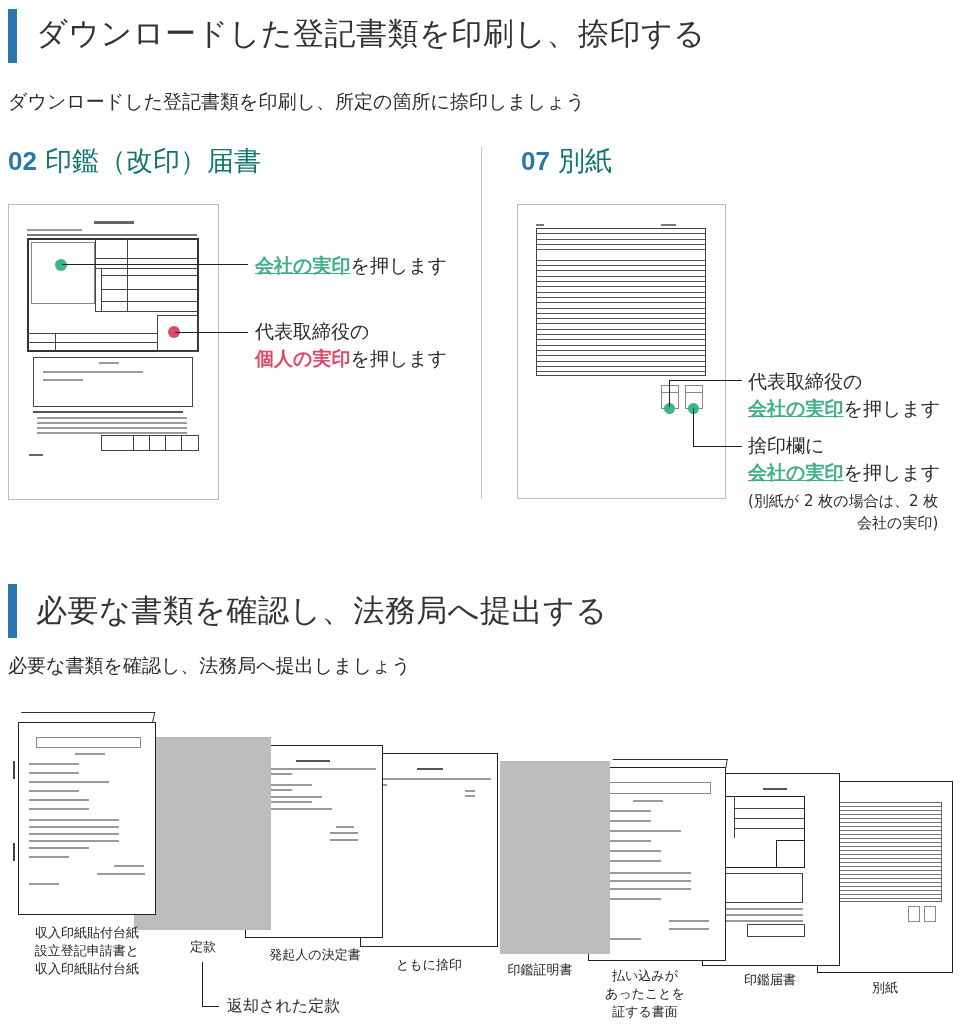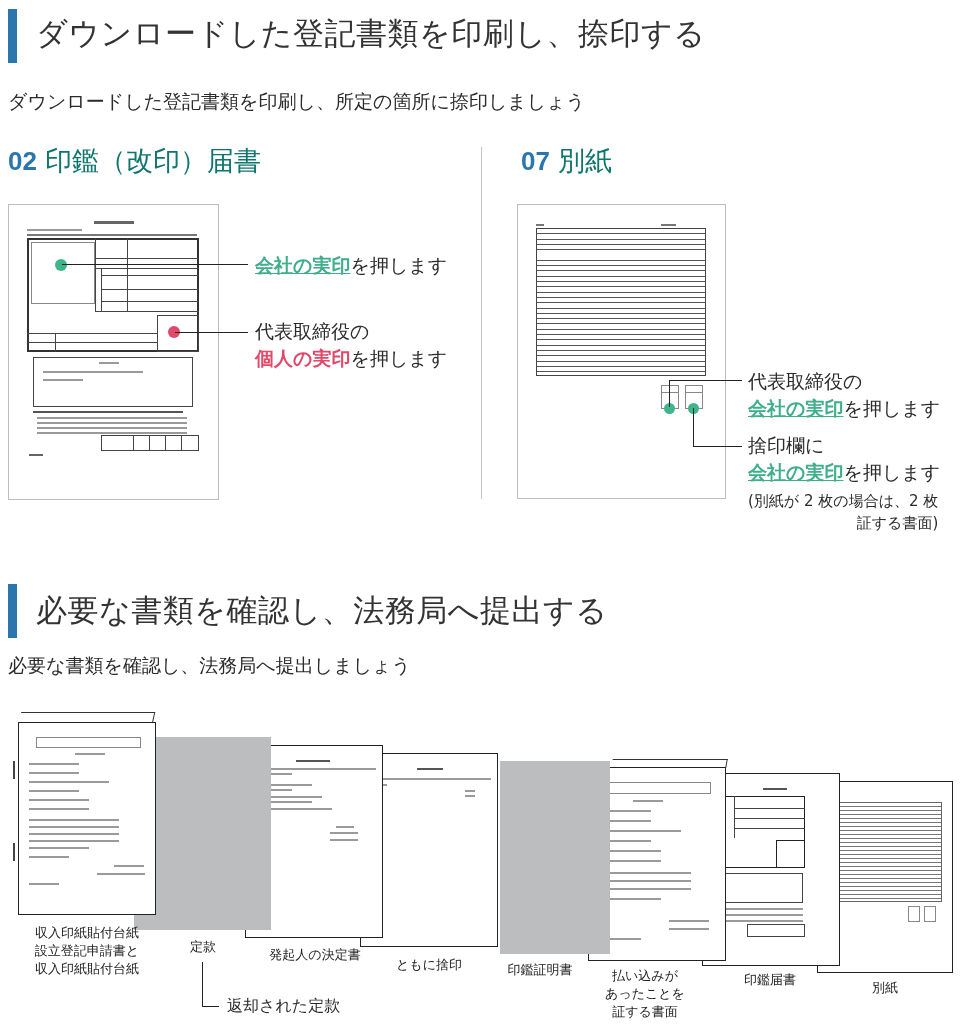--- a/index.html
+++ b/index.html
@@ -139,21 +139,21 @@
 <div class="callout" style="left:748px; top:368px;">
   <div>代表取締役の</div>
   <div><span class="hl-green">会社の実印</span><span>を押します</span></div>
 </div>
 <div class="callout" style="left:748px; top:432px;">
   <div>捨印欄に</div>
   <div><span class="hl-green">会社の実印</span><span>を押します</span></div>
 </div>
 <div class="callout-note" style="left:748px; top:490px;">
   <div>(別紙が 2 枚の場合は、2 枚</div>
-  <div>証する書面)</div>
+  <div>会社の実印)</div>
 </div>
 
 <div class="sec-bar" style="left:8px; top:584px; height:54px;"></div>
 <div class="sec-title" style="left:36px; top:590px;">必要な書類を確認し、法務局へ提出する</div>
 <div class="sec-lead" style="left:8px; top:653px;">必要な書類を確認し、法務局へ提出しましょう</div>
 
 <div class="sheet" style="left:817px; top:781px; width:136px; height:192px;">
   <div class="abs" style="left:6px; top:20px; width:118px; height:100px; border:1px solid #666;
     background: repeating-linear-gradient(to bottom, transparent 0, transparent 3px, #777 3px, #777 4px);"></div>
   <div class="thin" style="left:90px; top:124px; width:12px; height:16px; border-color:#888;"></div>

